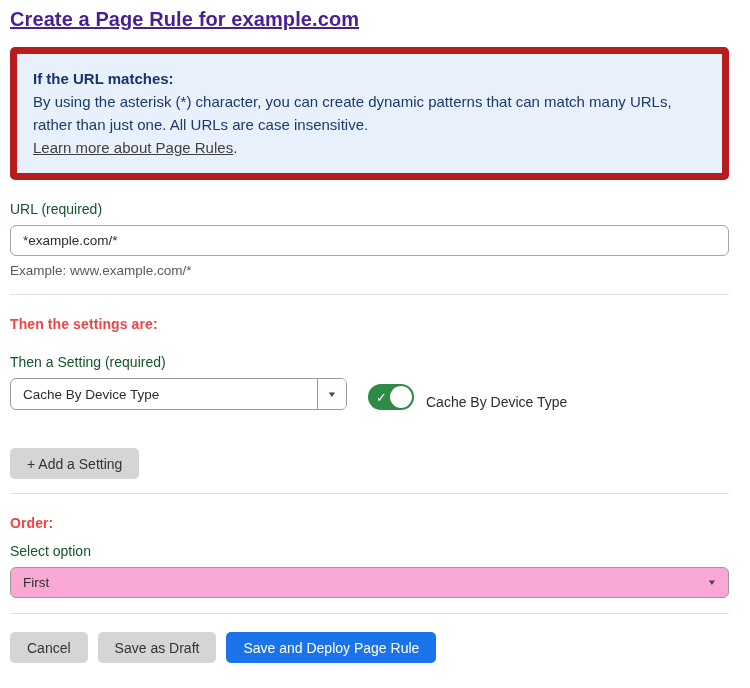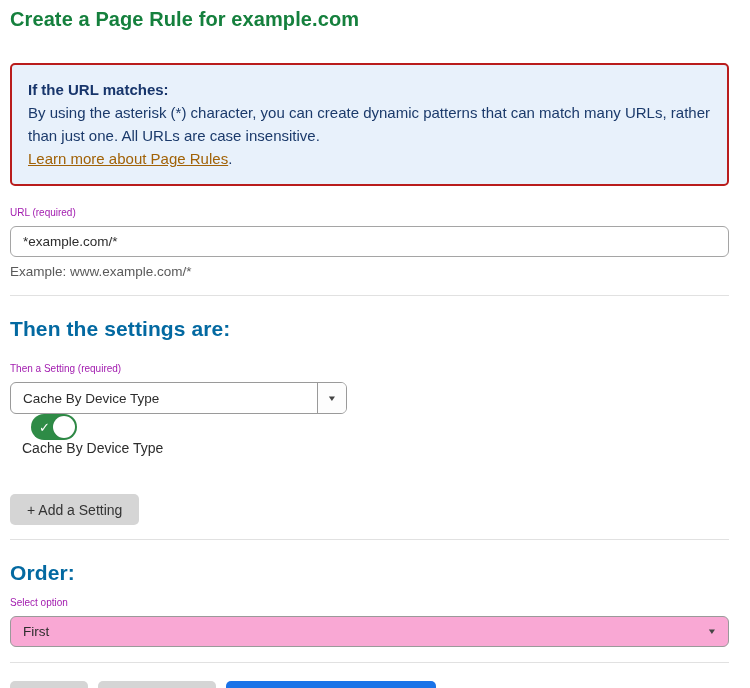--- a/index.html
+++ b/index.html
@@ -10,49 +10,50 @@
     font-family: "Liberation Sans", sans-serif;
     color: #2d2d2d;
     position: relative;
     overflow: hidden;
   }
   .container { padding: 8px 21px 0 10px; }
 
   .page-title {
     font-size: 20px;
     font-weight: bold;
-    color: #15803d;
+    color: #4c1d95;
     letter-spacing: 0.1px;
-    margin-bottom: 32px;
+    margin-bottom: 16px;
+    text-decoration: underline;
   }
 
   .info-box {
     background: #e8f1fb;
-    border: 2px solid #b91c1c;
+    border: 7px solid #b91c1c;
     border-radius: 5px;
     padding: 13px 16px 14px 16px;
     color: #1b3a6b;
     font-size: 15px;
     line-height: 23px;
     margin-bottom: 20px;
   }
   .info-box .info-heading {
     font-weight: bold;
     color: #17356b;
   }
   .info-link {
-    color: #a16207;
+    color: #404040;
     text-decoration: underline;
     cursor: pointer;
   }
   .info-link-suffix { color: #1b3a6b; }
 
   .field-label {
-    font-size: 10px;
-    color: #a21caf;
+    font-size: 14px;
+    color: #14532d;
     margin-bottom: 8px;
   }
 
   .text-input {
     display: block;
     width: 719px;
     height: 31px;
     border: 1px solid #a5a5a5;
     border-radius: 6px;
     padding: 4px 12px;
@@ -70,30 +71,29 @@
   }
 
   .divider {
     border: none;
     border-top: 1px solid #e1e1e1;
     height: 0;
     margin: 0;
   }
 
   .section-heading {
-    font-size: 21px;
+    font-size: 14px;
     font-weight: bold;
-    color: #0369a1;
+    color: #ef4444;
     letter-spacing: 0.1px;
   }
 
   .setting-row {
     display: flex;
-    align-items: flex-start;
-    flex-direction: column;
+    align-items: flex-end;
   }
 
   .dropdown {
     display: flex;
     align-items: stretch;
     width: 337px;
     height: 32px;
     border: 1px solid #9a9a9a;
     border-radius: 6px;
     background: #ffffff;

